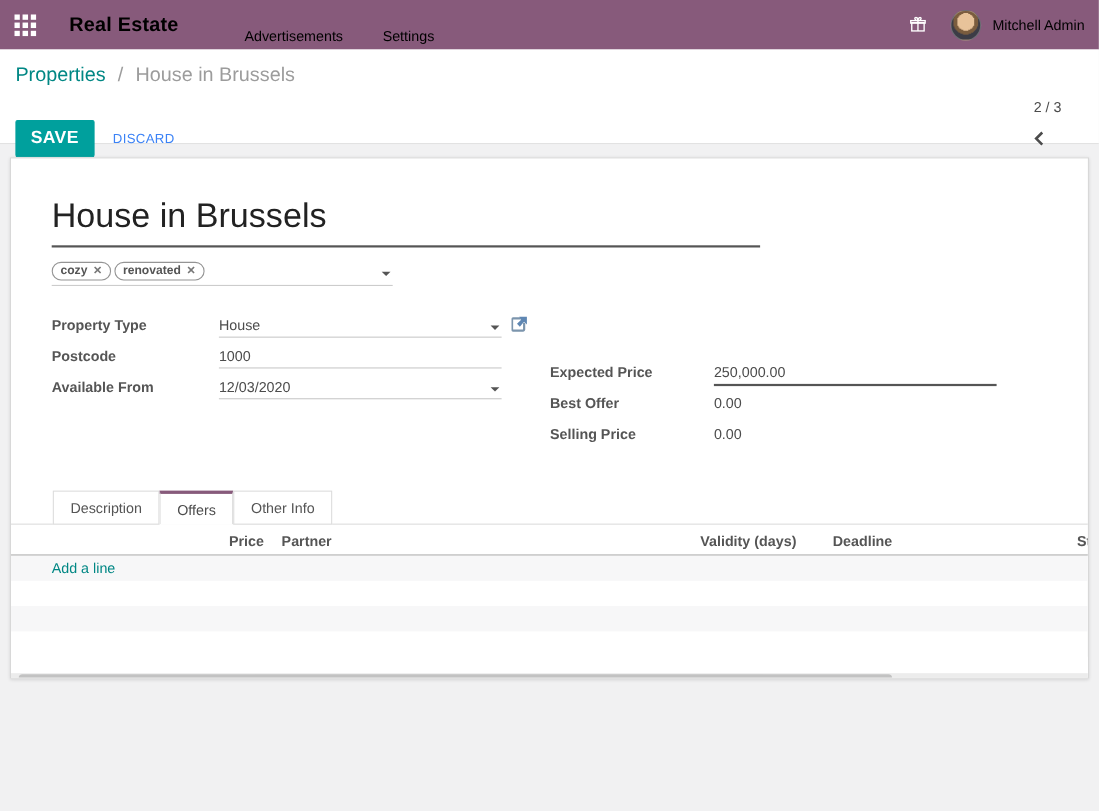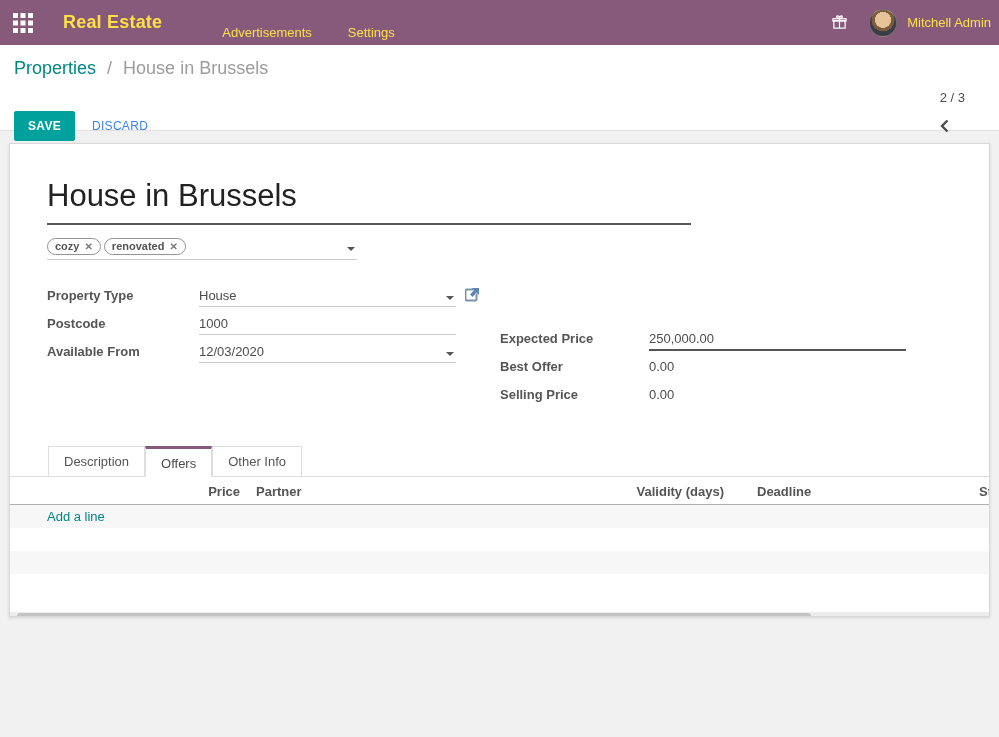--- a/index.html
+++ b/index.html
@@ -1,37 +1,37 @@
 <!DOCTYPE html>
 <html><head>
 <meta charset="utf-8">
 <style>
   * { margin:0; padding:0; box-sizing:border-box; }
   html,body { width:999px; height:737px; font-family:"Liberation Sans", sans-serif; background:#f1f1f2; overflow:hidden; }
 
   
-  .topbar { height:45px; background:#875A7B; display:flex; align-items:center; color:#fde047; }
+  .topbar { height:45px; background:#875A7B; display:flex; align-items:center; color:#000000; }
   .apps-btn { width:46px; height:45px; display:flex; align-items:center; justify-content:center; cursor:pointer; }
   .brand { font-size:18px; font-weight:bold; margin-left:17px; letter-spacing:.2px; }
   .top-menu { display:flex; margin-left:58px; gap:32px;margin-top:20px; }
   .top-menu-item { font-size:13px; padding:4px 2px; cursor:pointer; }
-  .topbar-right { margin-left:auto; display:flex; align-items:center; padding-right:8px; gap:10px; }
+  .topbar-right { margin-left:auto; display:flex; align-items:center; padding-right:13px; gap:10px; }
   .gift { width:15px; height:15px; margin-right:12px; }
   .avatar { width:28px; height:28px; border-radius:50%;
             background: radial-gradient(circle at 50% 38%, #e8c39a 0 38%, #7a5c3e 39% 55%, #3c3c46 56% 100%);
             border:1px solid rgba(255,255,255,.25); }
   .user-name { font-size:13px; }
 
   
   .control-panel { background:#fff; padding:13px 16px 12px 14px; border-bottom:1px solid #e2e2e2; height:86px; }
   .breadcrumb { font-size:18px; color:#9c9c9c; margin-bottom:11px; }
   .breadcrumb .bc-parent { color:#008784; cursor:pointer; }
   .breadcrumb .bc-sep { margin:0 6px; color:#9c9c9c; }
   .cp-row { display:flex; align-items:center; }
-  .btn-save { background:#00A09D; color:#fff; border:1px solid #00A09D; font-size:12px; font-weight:bold;
+  .btn-save { background:#00A09D; color:#fff; border:1px solid #00A09D; font-size:16px; font-weight:bold;
               padding:7px 13px; border-radius:2px; cursor:pointer; font-family:inherit; letter-spacing:.3px;}
   .btn-discard { background:transparent; color:#3b82f6; border:none; font-size:12px; font-weight:normal;
                  padding:7px 14px; margin-left:3px; cursor:pointer; font-family:inherit; letter-spacing:.3px;}
   .pager { margin-left:auto; display:flex; align-items:flex-start; gap:14px; margin-right:10px;flex-direction:column; }
   .pager-value { font-size:13px; color:#4c4c4c; margin-right:8px; }
   .pager-arrow { cursor:pointer; display:flex; align-items:center; }
 
   
   .content { padding:12px 9px 0 9px; }
   .sheet { background:#fff; border:1px solid #d8d8d8; box-shadow:0 1px 3px rgba(0,0,0,.12);

